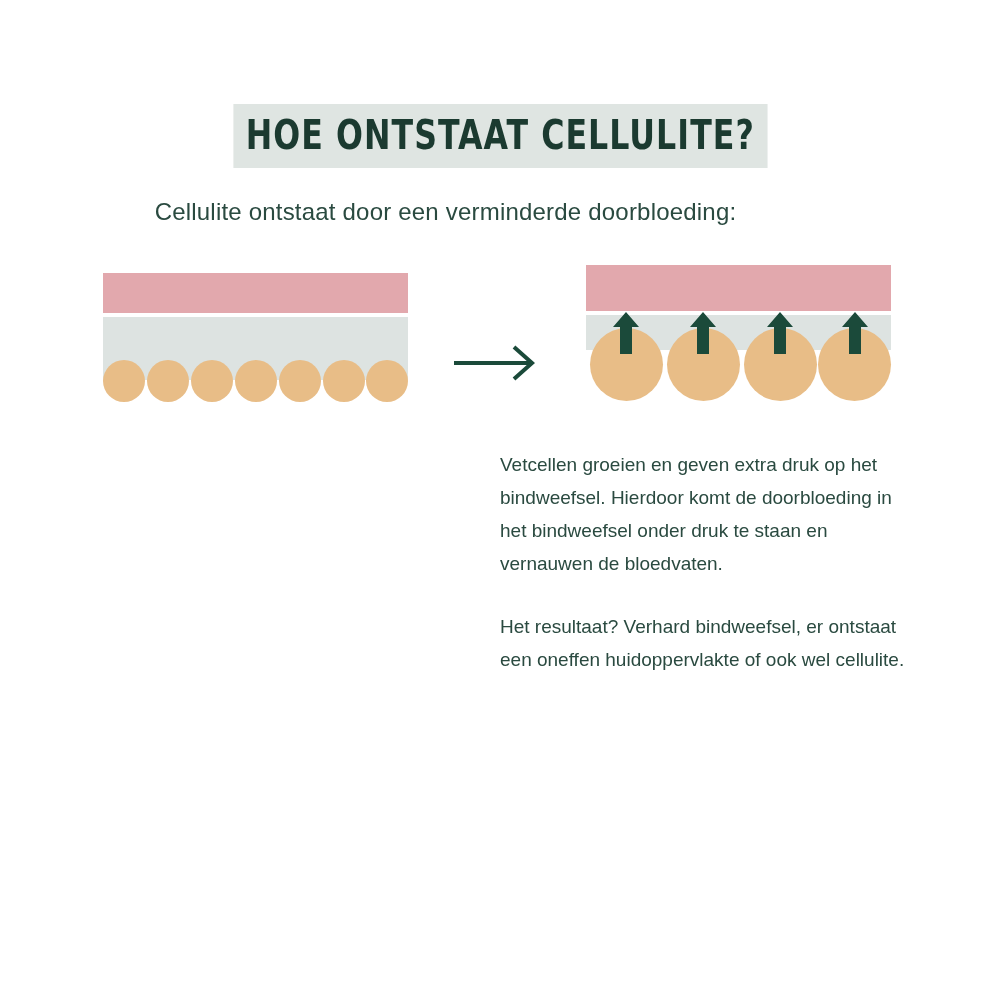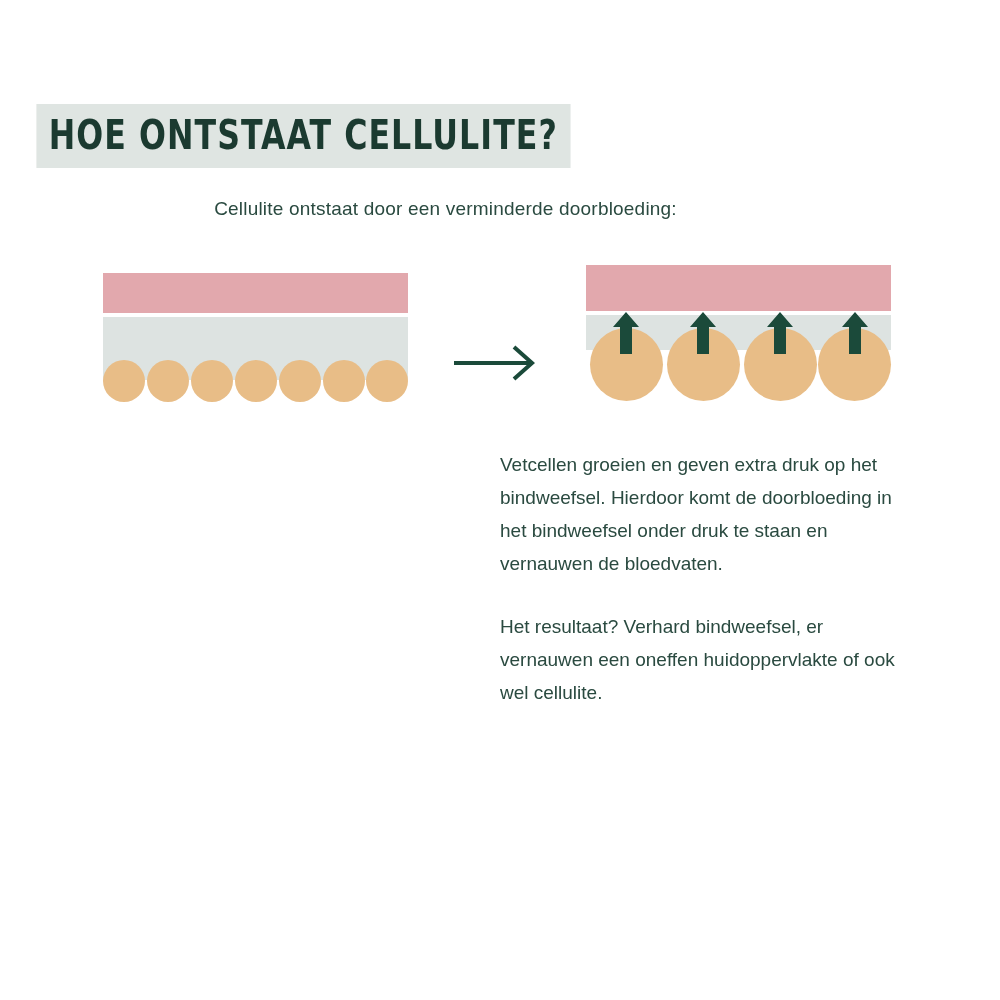--- a/index.html
+++ b/index.html
@@ -20,20 +20,21 @@
     position: absolute;
     inset: 0;
   }
 
   
   .title-wrap {
     position: absolute;
     top: 104px;
     left: 0;
     width: 1000px;
+    text-align: center;
     border-radius: 26px;
   }
   .title {
     display: inline-block;
     background: #dfe5e2;
     color: #1b3a30;
     font-family: "DejaVu Sans Condensed", "Liberation Sans Narrow", "Liberation Sans", sans-serif;
     font-weight: 700;
     font-size: 40px;
     letter-spacing: 1.2px;
@@ -44,21 +45,21 @@
     white-space: nowrap;
   }
 
   
   .subtitle {
     position: absolute;
     top: 198px;
     left: 0;
     width: 891px;
     text-align: center;
-    font-size: 19px;
+    font-size: 24px;
     color: #2a4a40;
     letter-spacing: 0.2px;
   }
 
   
   .diagram {
     position: absolute;
     top: 255px;
     left: 0;
     width: 1000px;
@@ -198,16 +199,16 @@
         <svg width="26" height="42" viewBox="0 0 26 42" aria-hidden="true">
           <polygon points="13,0 26,15 19,15 19,42 7,42 7,15 0,15" fill="#1b4a3a"></polygon>
         </svg>
       </div>
     </div>
 
   </div>
 
   <div class="body-text">
     <p>Vetcellen groeien en geven extra druk op het bindweefsel. Hierdoor komt de doorbloeding in het bindweefsel onder druk te staan en vernauwen de bloedvaten.</p>
-    <p>Het resultaat? Verhard bindweefsel, er vernauwen een oneffen huidoppervlakte of ook wel cellulite.</p>
+    <p>Het resultaat? Verhard bindweefsel, er ontstaat een oneffen huidoppervlakte of ook wel cellulite.</p>
   </div>
 
 </div>
 
 </body></html>

